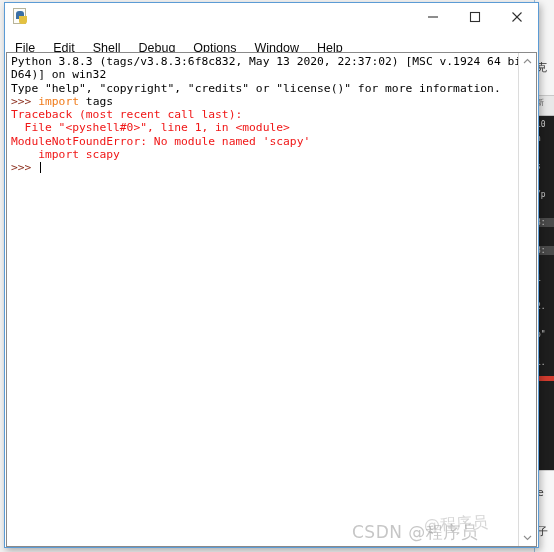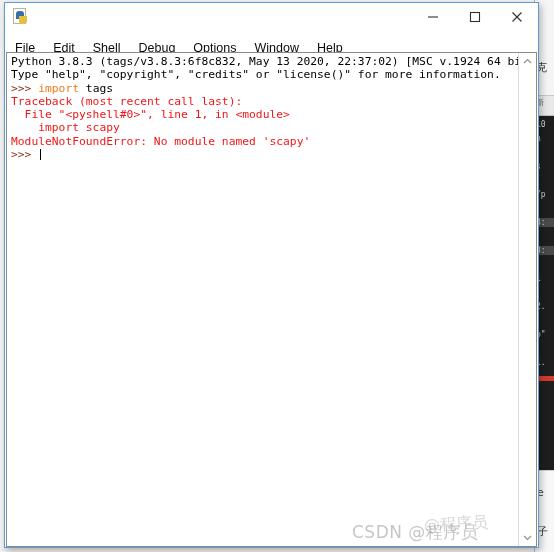--- a/index.html
+++ b/index.html
@@ -358,26 +358,27 @@
         <span class="menu-item">She<u>l</u>l</span>
         <span class="menu-item"><u>D</u>ebug</span>
         <span class="menu-item"><u>O</u>ptions</span>
         <span class="menu-item"><u>W</u>indow</span>
         <span class="menu-item"><u>H</u>elp</span>
       </div>
 
     <div id="console-wrap">
       <div id="console">
           <div class="cline"><span class="tok-plain">Python 3.8.3 (tags/v3.8.3:6f8c832, May 13 2020, 22:37:02) [MSC v.1924 64 bit (AM</span></div>
+          <div class="cline"><span class="tok-plain">D64)] on win32</span></div>
           <div class="cline"><span class="tok-plain">Type "help", "copyright", "credits" or "license()" for more information.</span></div>
           <div class="cline"><span class="tok-prompt">&gt;&gt;&gt; </span><span class="tok-kw">import</span><span class="tok-plain"> tags</span></div>
           <div class="cline"><span class="tok-err">Traceback (most recent call last):</span></div>
           <div class="cline"><span class="tok-err">  File "&lt;pyshell#0&gt;", line 1, in &lt;module&gt;</span></div>
+          <div class="cline"><span class="tok-err">ModuleNotFoundError: No module named 'scapy'</span></div>
           <div class="cline"><span class="tok-err">    import scapy</span></div>
-          <div class="cline"><span class="tok-err">ModuleNotFoundError: No module named 'scapy'</span></div>
           <div class="cline"><span class="tok-prompt">&gt;&gt;&gt; </span><span class="caret"></span></div>
         </div>
       <div id="vscroll">
         <div class="sb-arrow">
           <svg width="9" height="7" viewBox="0 0 9 7">
               <polyline points="1,5 4.5,1.5 8,5" fill="none" stroke="currentColor" stroke-width="1.1"></polyline>
             </svg>
         </div>
         <div id="sb-track"></div>
         <div class="sb-arrow">

